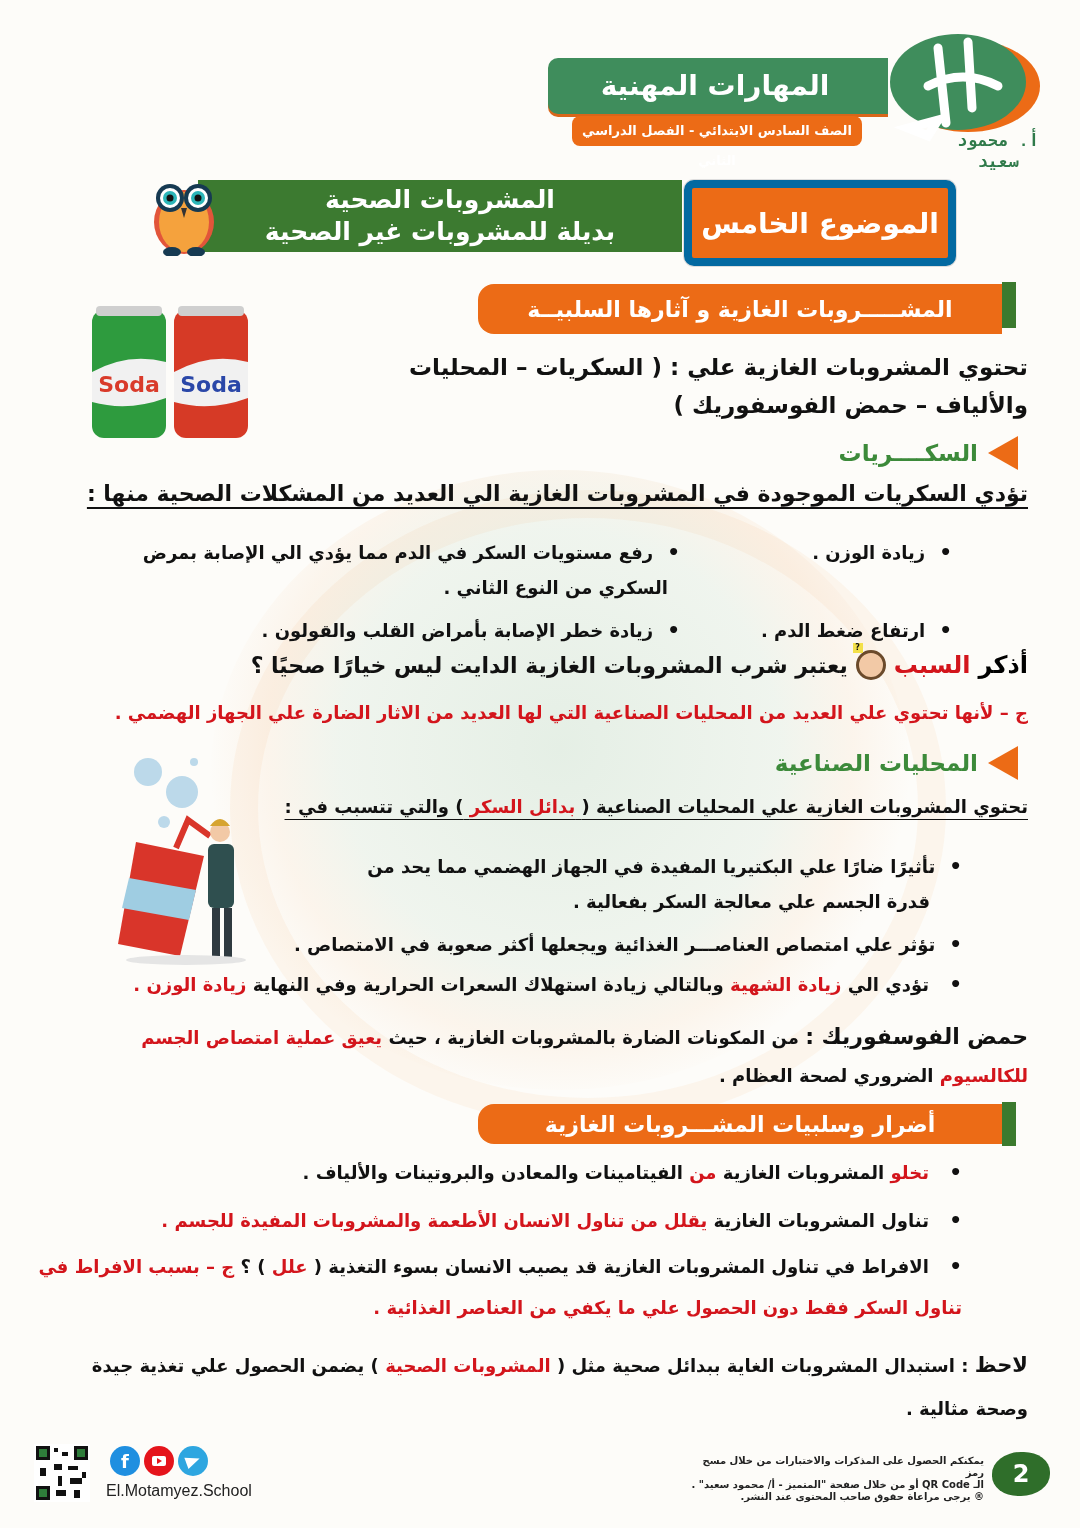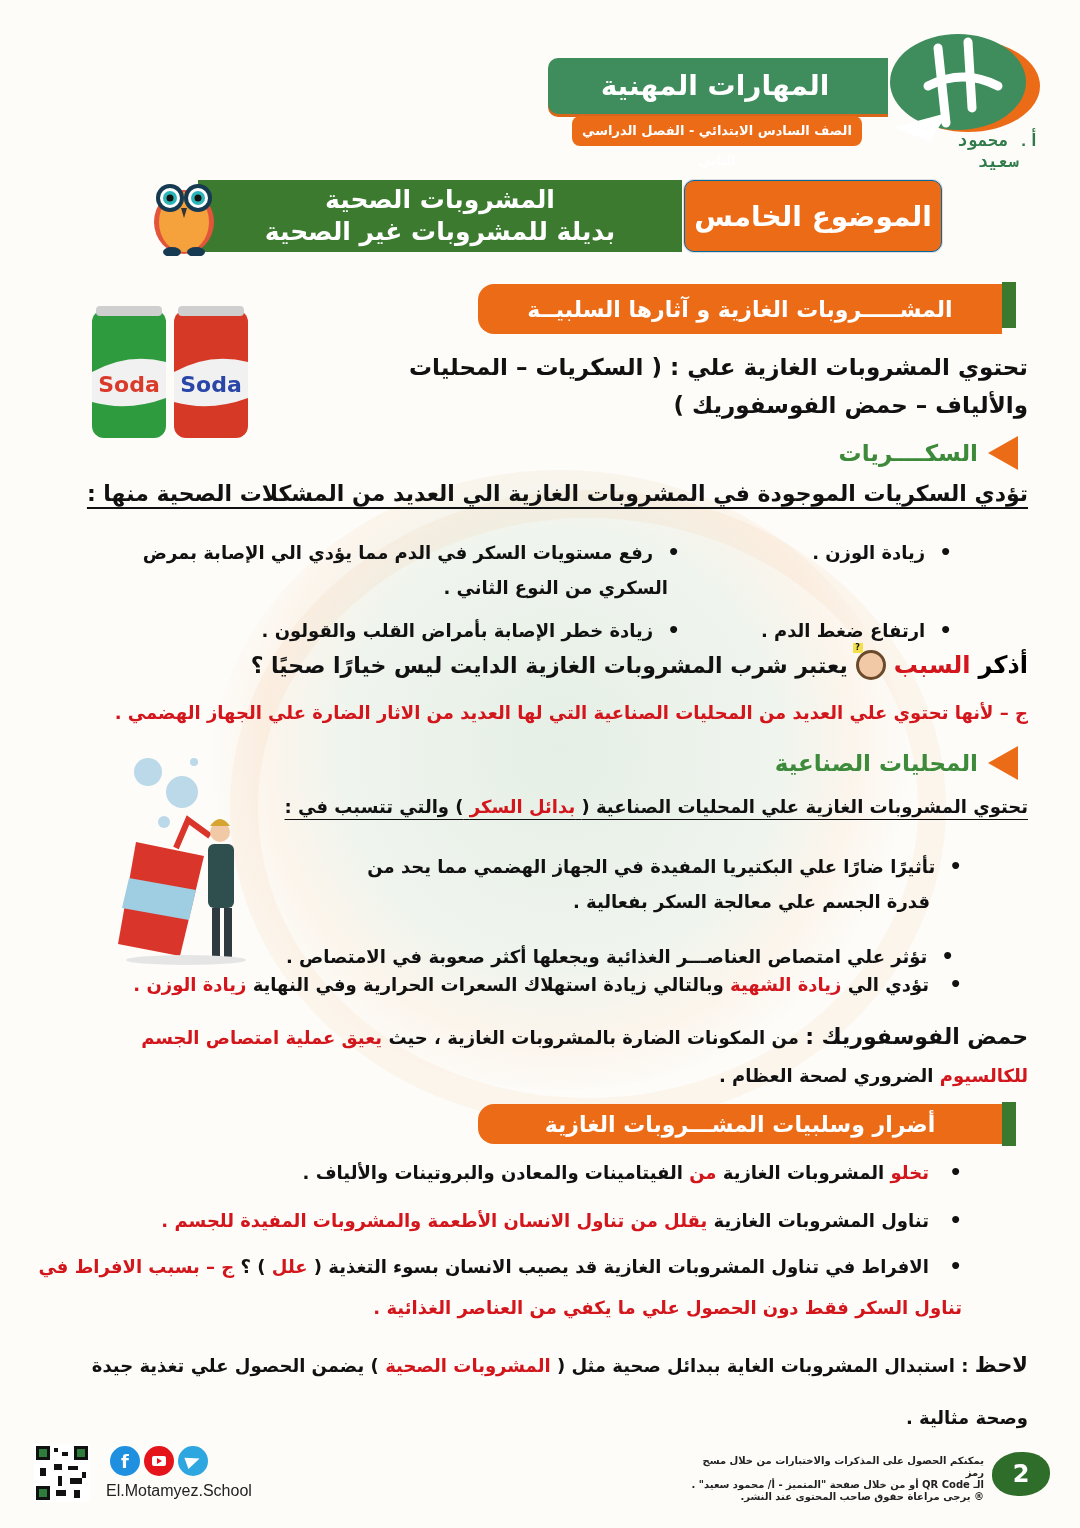--- a/index.html
+++ b/index.html
@@ -28,21 +28,21 @@
   }
   .hdr-title { left:560px; top:62px; width:310px; height:48px; text-align:center; color:#fff;
     font-weight:bold; font-size:28px; line-height:48px; }
   .hdr-orange { left:572px; top:116px; width:290px; height:30px; background:#ec6b16; border-radius:8px; }
   .hdr-sub { left:572px; top:116px; width:290px; height:30px; color:#fff; font-size:13px; font-weight:bold; line-height:30px; text-align:center; }
   .logo-blob { left:868px; top:28px; width:180px; height:118px; }
   .logo-author { left:938px; top:130px; width:120px; font-size:17px; color:#2f7a4a; font-weight:bold; text-align:center;font-family:Liberation Mono, monospace; }
 
   
   .topic-orange { left:684px; top:180px; width:256px; height:70px; background:#ec6b16; border-radius:10px;
-    border:1px solid #0369a1; box-shadow:0 0 0 1px #ddd; color:#fff; font-weight:bold; font-size:28px;
+    border:8px solid #0369a1; box-shadow:0 0 0 1px #ddd; color:#fff; font-weight:bold; font-size:28px;
     display:flex; align-items:center; justify-content:center; }
   .topic-green { left:198px; top:180px; width:484px; height:72px; background:#3c7a30; color:#fff; font-weight:bold;
     font-size:25px; line-height:32px; text-align:center; display:flex; flex-direction:column; justify-content:center; }
   .owl { left:148px; top:172px; width:72px; height:84px; }
 
   
   .sec-bar { background:#ec6b16; color:#fff; font-weight:bold; border-radius:16px 0 0 16px;
     display:flex; align-items:center; justify-content:center; font-size:22px; }
   .sec-bar-end { background:#3b7a2e; }
 
@@ -159,21 +159,21 @@
   <rect x="112" y="96" width="26" height="64" rx="6" fill="#2f4f4f"></rect>
   <rect x="116" y="160" width="8" height="50" fill="#2f3a40"></rect>
     <rect x="128" y="160" width="8" height="50" fill="#2f3a40"></rect>
   <circle cx="124" cy="84" r="10" fill="#f2c9a6"></circle>
     <path d="M114 78 Q124 64 134 78" fill="#d6a430"></path>
   <ellipse cx="90" cy="212" rx="60" ry="5" fill="#e5e5e5"></ellipse>
 </svg>
 
 <div class="abs bullet-line rtl bul" style="right:118px;top:848px;">تأثيرًا ضارًا علي البكتيريا المفيدة في الجهاز الهضمي مما يحد من</div>
 <div class="abs bullet-line rtl" style="right:150px;top:884px;">قدرة الجسم علي معالجة السكر بفعالية .</div>
-<div class="abs bullet-line rtl bul" style="right:126px;top:926px;margin-top:12px;">تؤثر علي امتصاص العناصـــر الغذائية ويجعلها أكثر صعوبة في الامتصاص .</div>
+<div class="abs bullet-line rtl bul" style="right:118px;top:926px;">تؤثر علي امتصاص العناصـــر الغذائية ويجعلها أكثر صعوبة في الامتصاص .</div>
 <div class="abs bullet-line rtl bul" style="right:118px;top:966px;">
   <span>تؤدي الي</span>
   <span class="red">زيادة الشهية</span>
   <span>وبالتالي زيادة استهلاك السعرات الحرارية وفي النهاية</span>
   <span class="red">زيادة الوزن .</span>
 </div>
 
 <div class="abs rtl" style="right:52px;top:1020px;width:960px;font-size:18px;font-weight:bold;line-height:34px;">
   <div>
     <span style="font-size:22px;">حمض الفوسفوريك :</span>
@@ -207,21 +207,21 @@
 </div>
 <div class="abs bullet-line rtl red" style="right:118px;top:1290px;">تناول السكر فقط دون الحصول علي ما يكفي من العناصر الغذائية .</div>
 
 <div class="abs rtl" style="right:52px;top:1348px;width:980px;font-size:18px;font-weight:bold;line-height:34px;">
   <div>
     <span style="font-size:21px;">لاحظ</span>
     <span>: استبدال المشروبات الغاية ببدائل صحية مثل (</span>
     <span class="red">المشروبات الصحية</span>
     <span>) يضمن الحصول علي تغذية جيدة</span>
   </div>
-  <div style="margin-top:18px;">وصحة مثالية .</div>
+  <div style="margin-top:9px;">وصحة مثالية .</div>
 </div>
 
 <div class="abs page-num">2</div>
 <div class="abs rtl footer-small" style="right:96px;top:1455px;width:300px;">
   <div>يمكنكم الحصول على المذكرات والاختبارات من خلال مسح رمز</div>
   <div>الـ QR Code أو من خلال صفحة "المتميز - أ/ محمود سعيد" .</div>
   <div>® يرجى مراعاة حقوق صاحب المحتوى عند النشر.</div>
 </div>
 
 <svg class="abs" style="left:34px;top:1444px;width:56px;height:58px;" viewBox="0 0 56 58">

